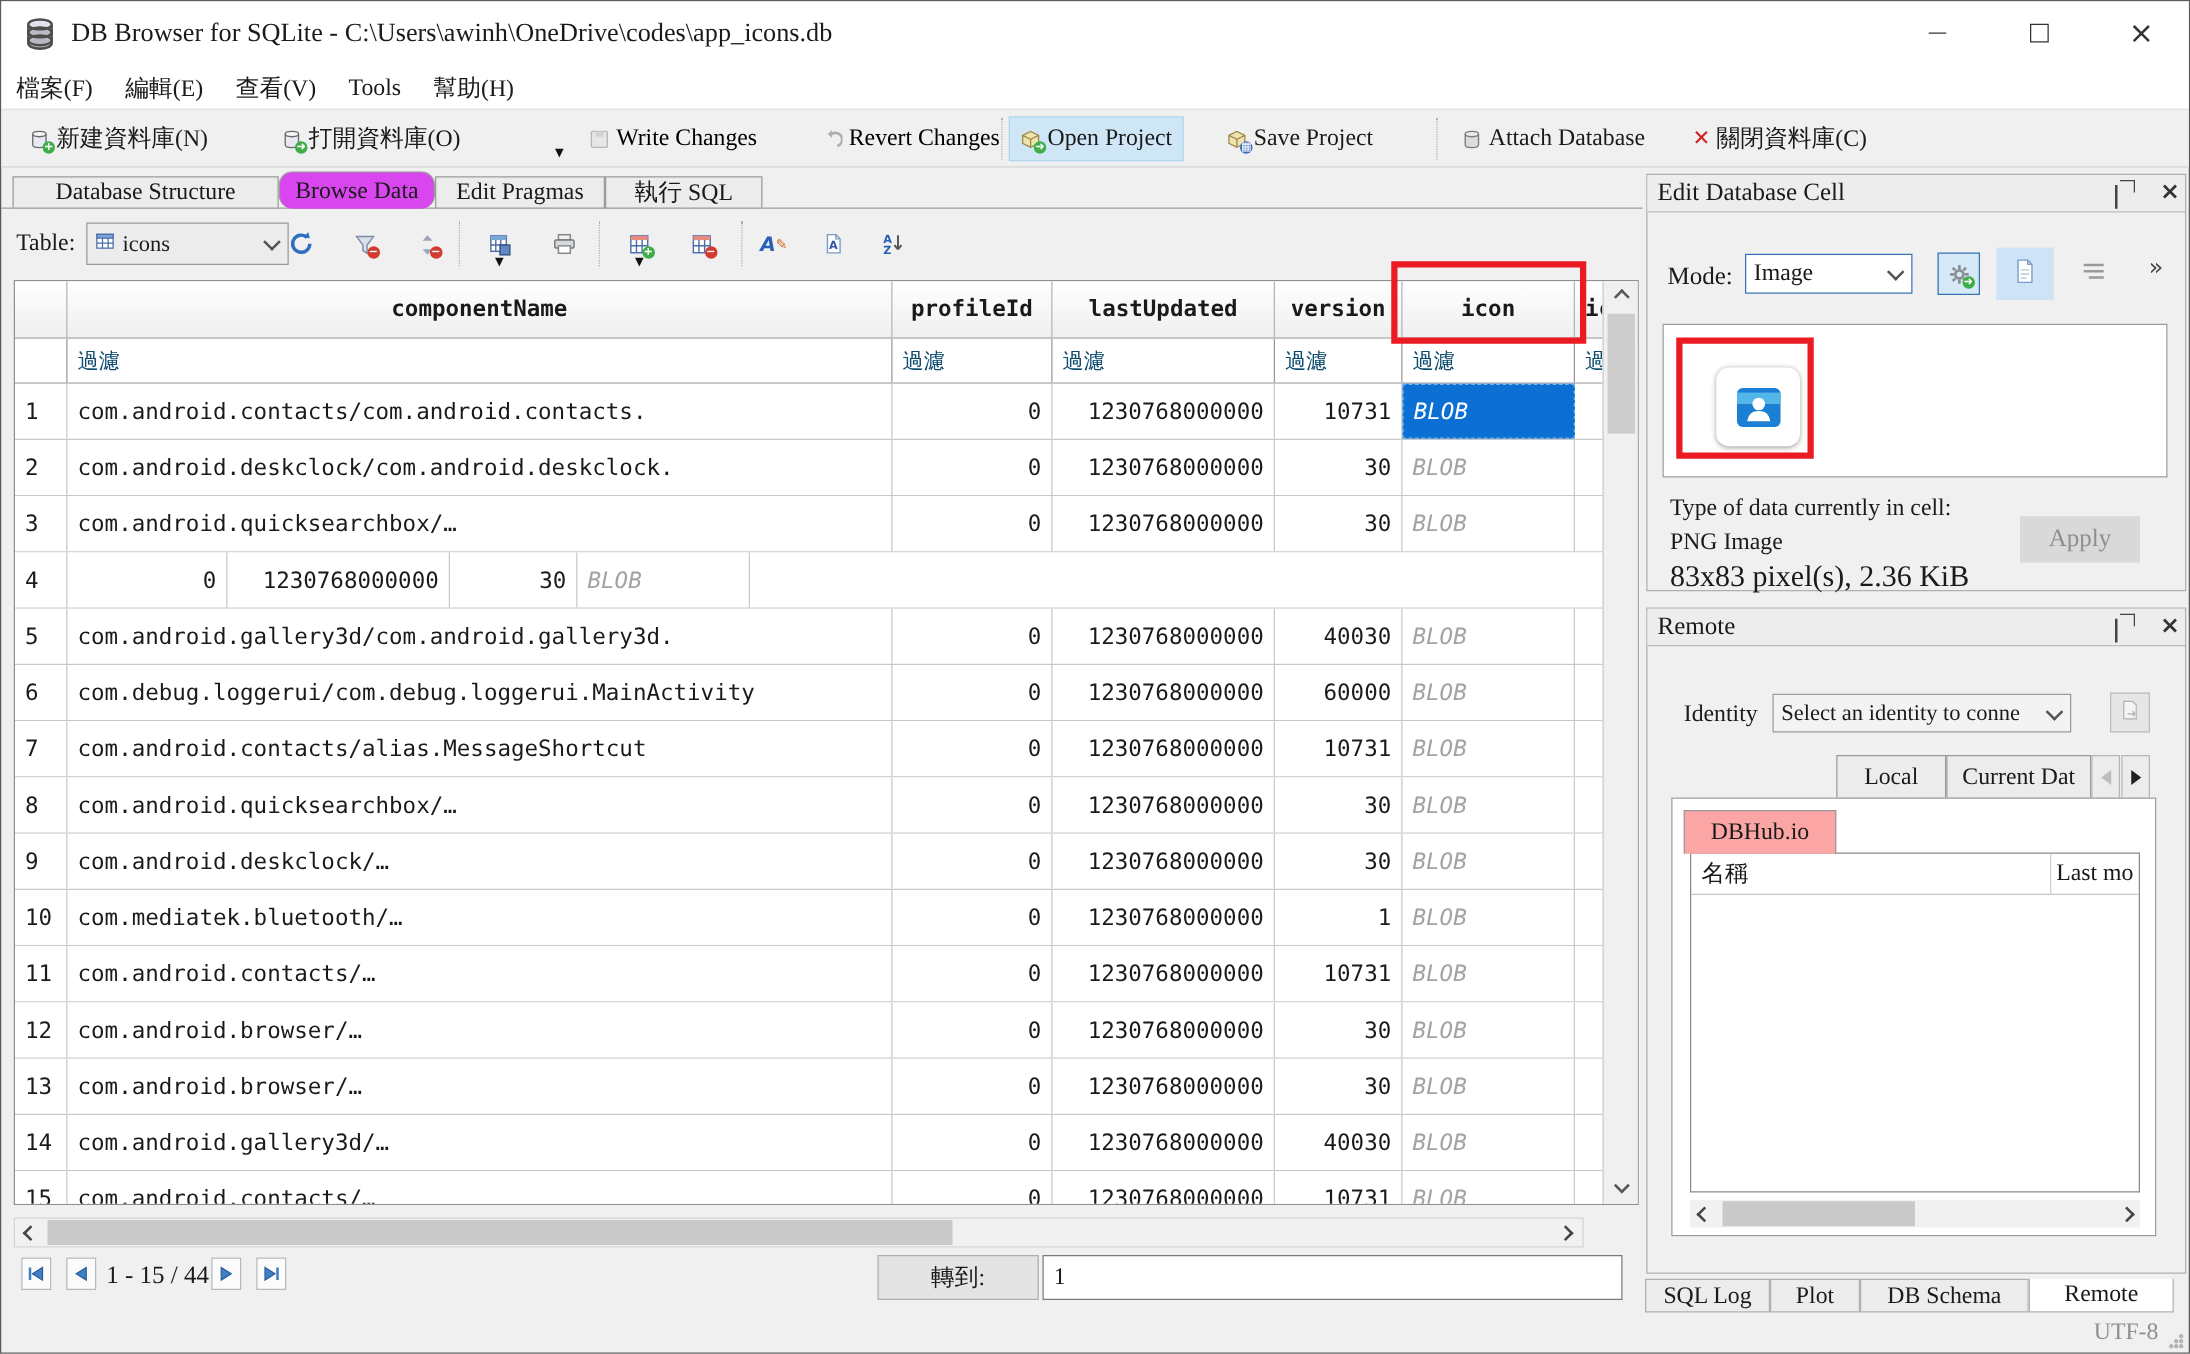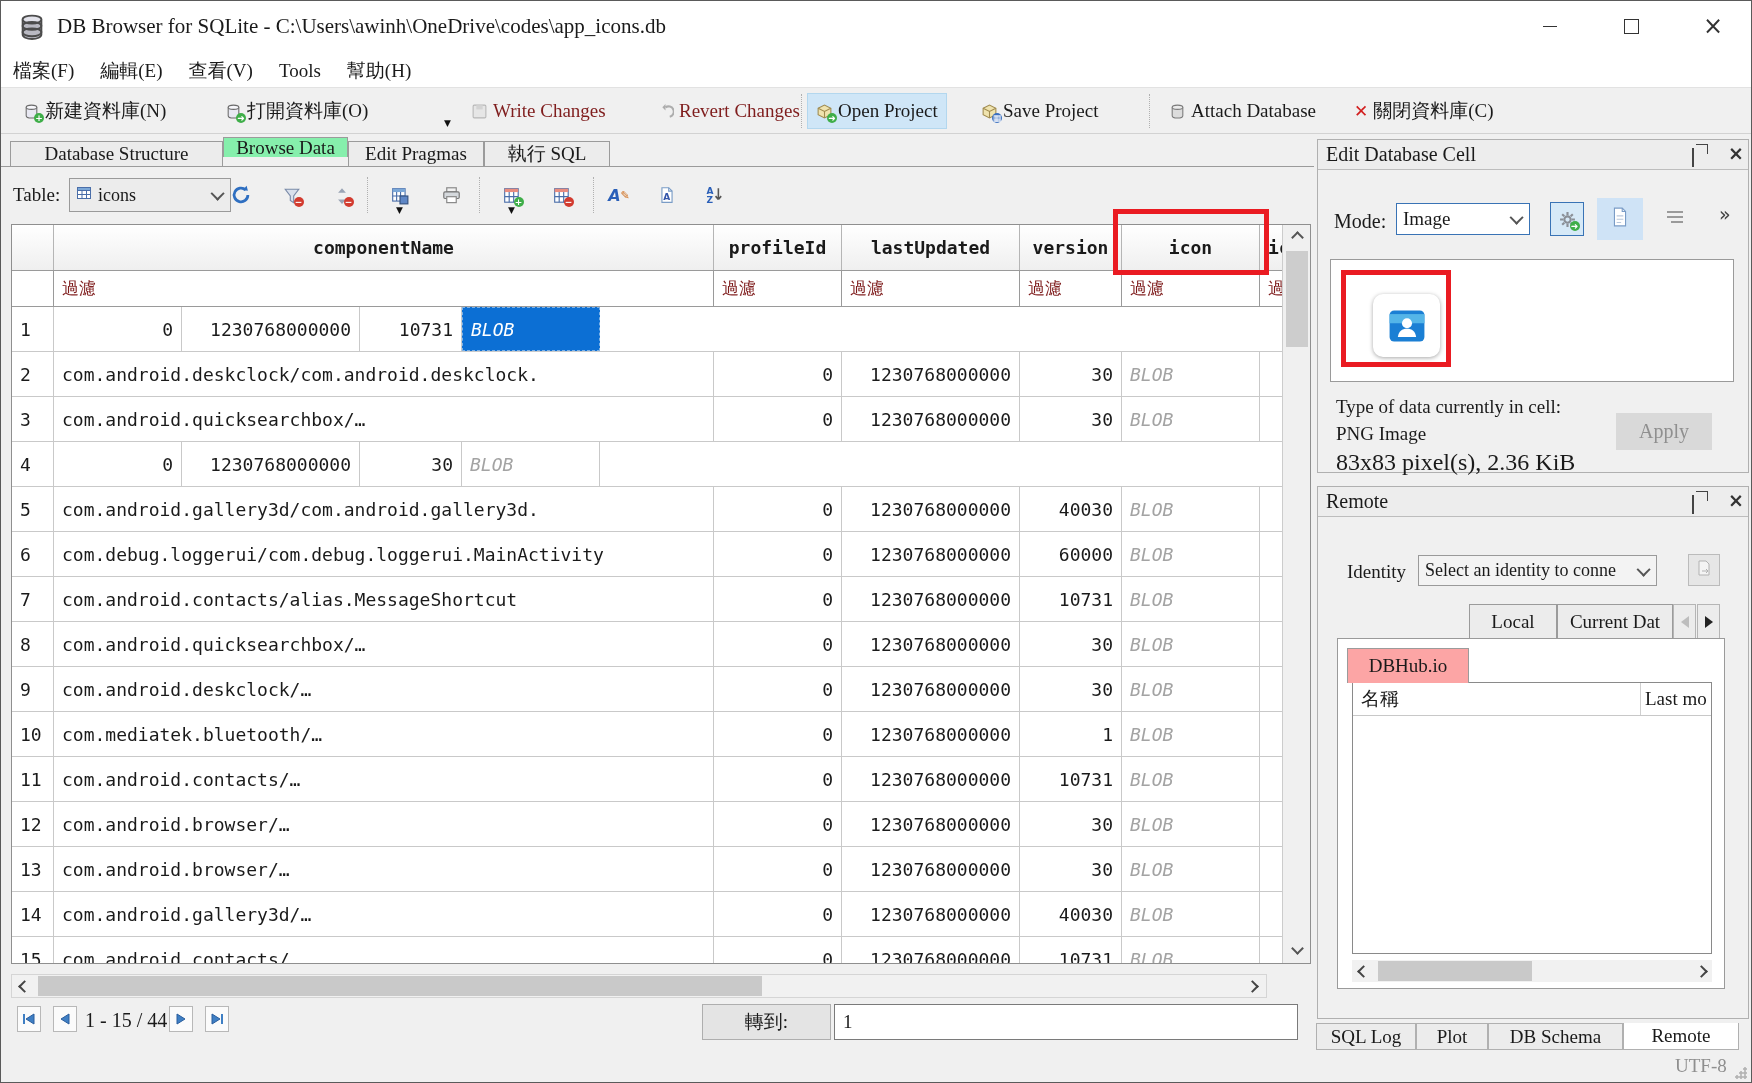--- a/index.html
+++ b/index.html
@@ -11,51 +11,51 @@
   .titlebar{left:0;top:0;width:1752px;height:54px;background:#fff;}
   .title-text{left:56px;top:13px;font-size:21px;white-space:nowrap;}
   .winbtn{top:0;width:62px;height:50px;display:flex;align-items:center;justify-content:center;font-family:"DejaVu Sans",sans-serif;font-size:18px;color:#333;}
   .maxbox{width:13px;height:13px;border:1.5px solid #333;}
   .minline{width:14px;height:0;border-top:1.5px solid #333;}
   
   .menubar{left:0;top:54px;width:1752px;height:32px;background:#fff;display:flex;align-items:center;padding-left:12px;box-sizing:border-box;gap:26px;font-size:19px;}
   
   .toolbar{left:0;top:86px;width:1752px;height:47px;background:#f0f0f0;border-top:1px solid #e2e2e2;border-bottom:1px solid #d2d2d2;box-sizing:border-box;}
   .tbtn{top:5px;height:36px;display:flex;align-items:center;gap:5px;padding:0 8px;font-size:19px;white-space:nowrap;}
-  .tbtn.dis{color:#7f1d1d;}
+  .tbtn.dis{color:#000000;}
   .tbtn.hl{background:#cfe6f7;border:1px solid #b3d7ee;box-sizing:border-box;}
   .vsep{top:6px;width:1px;height:34px;border-left:1px dotted #b0b0b0;}
   .icon16{width:17px;height:17px;position:relative;display:inline-block;}
   .badge{position:absolute;right:-4px;bottom:-3px;width:10px;height:10px;border-radius:50%;color:#fff;
          font:bold 9px/10px "DejaVu Sans",sans-serif;text-align:center;}
   .bg-green{background:#3fae49;}  .bg-red{background:#d23b2f;}  .bg-blue{background:#3a6fc0;}
   .redx{color:#d21f1f;font-family:"DejaVu Sans",sans-serif;font-weight:bold;font-size:17px;}
   .gray{filter:grayscale(1) opacity(.55);}
   
   .tabsline{left:0;top:165px;width:1313px;height:0;border-top:1px solid #9b9b9b;}
   .mtab{top:140px;height:26px;background:#ececec;border:1px solid #9b9b9b;box-sizing:border-box;
         display:flex;align-items:center;justify-content:center;font-size:19px;}
-  .mtab.active{top:136px;height:20px;background:#86efac;border-bottom:none;z-index:3;}
+  .mtab.active{top:136px;height:30px;background:#d946ef;border-bottom:none;z-index:3;border-radius:11px;}
   
   .bblabel{font-size:19px;}
   .combo{background:#ececec;border:1px solid #9a9a9a;box-sizing:border-box;display:flex;align-items:center;padding:0 6px;gap:6px;font-size:18px;justify-content:flex-end;}
   .chev{display:inline-block;width:8px;height:8px;border-left:2px solid #555;border-bottom:2px solid #555;transform:rotate(-45deg) translateY(-2px);}
   .ibtn{width:28px;height:28px;display:flex;align-items:center;justify-content:center;position:absolute;top:180px;}
   .dd{position:absolute;font-size:9px;color:#111;font-family:"DejaVu Sans",sans-serif;}
   .filterbox{left:737px;top:177px;width:279px;height:34px;background:#fff;border:1px solid #8f8f8f;box-sizing:border-box;
              display:flex;align-items:center;padding:0 8px;color:#9a9a9a;font-size:18px;}
   
   .grid{left:10px;top:223px;width:1300px;height:740px;background:#fff;border:1px solid #8f8f8f;box-sizing:border-box;overflow:hidden;}
   .ghead{display:flex;height:45px;background:linear-gradient(#ffffff,#efefef);border-bottom:1px solid #9a9a9a;}
   .gfilter{display:flex;height:35px;border-bottom:1px solid #9a9a9a;background:#fff;}
   .grow{display:flex;height:44px;border-bottom:1px solid #c9c9c9;background:#fff;}
   .gcell{border-right:1px solid #c9c9c9;box-sizing:border-box;font-family:"DejaVu Sans Mono",monospace;font-size:18px;
          display:flex;align-items:center;padding:0 8px;white-space:nowrap;overflow:hidden;flex:none;}
   .hcell{border-right:1px solid #b5b5b5;justify-content:center;font-weight:bold;}
-  .fcell{border-right:1px solid #9a9a9a;color:#7f1d1d;font-family:"Liberation Serif",serif;font-size:17px;}
+  .fcell{border-right:1px solid #9a9a9a;color:#0c4a6e;font-family:"Liberation Serif",serif;font-size:17px;}
   .c-num{width:42px;}  .c-name{width:660px;}  .c-pid{width:128px;}  .c-lu{width:178px;}
   .c-ver{width:102px;} .c-icon{width:138px;}  .c-pad{width:22px;border-right:none;}
   .num-r{justify-content:flex-end;}
   .blob{color:#a3a3a3;font-style:italic;}
   .selblob{background:#0c6fd4;color:#fff;font-style:italic;border:1px dashed #7eb3e8;}
   
   .vsb{left:1281px;top:224px;width:28px;height:738px;background:#f0f0f0;border-left:1px solid #cccccc;box-sizing:border-box;}
   .sbbtn{position:absolute;left:2px;width:24px;height:22px;display:flex;align-items:center;justify-content:center;}
   .vthumb{position:absolute;left:3px;top:26px;width:22px;height:96px;background:#cdcdcd;}
   .hsb{left:10px;top:973px;width:1256px;height:24px;background:#f1f1f1;border:1px solid #d5d5d5;box-sizing:border-box;}
@@ -300,20 +300,21 @@
       <div class="gcell fcell c-name">過濾</div>
       <div class="gcell fcell c-pid">過濾</div>
       <div class="gcell fcell c-lu">過濾</div>
       <div class="gcell fcell c-ver">過濾</div>
       <div class="gcell fcell c-icon">過濾</div>
       <div class="gcell fcell c-pad">過濾</div>
     </div>
     <div id="grid-body">
         <div class="grow">
           <div class="gcell c-num">1</div>
+          <div class="gcell c-name">com.android.contacts/com.android.contacts.</div>
           <div class="gcell c-pid num-r">0</div>
           <div class="gcell c-lu num-r">1230768000000</div>
           <div class="gcell c-ver num-r">10731</div>
           <div class="gcell c-icon selblob">BLOB</div>
           <div class="gcell c-pad"></div>
         </div>
         <div class="grow">
           <div class="gcell c-num">2</div>
           <div class="gcell c-name">com.android.deskclock/com.android.deskclock.</div>
           <div class="gcell c-pid num-r">0</div>

